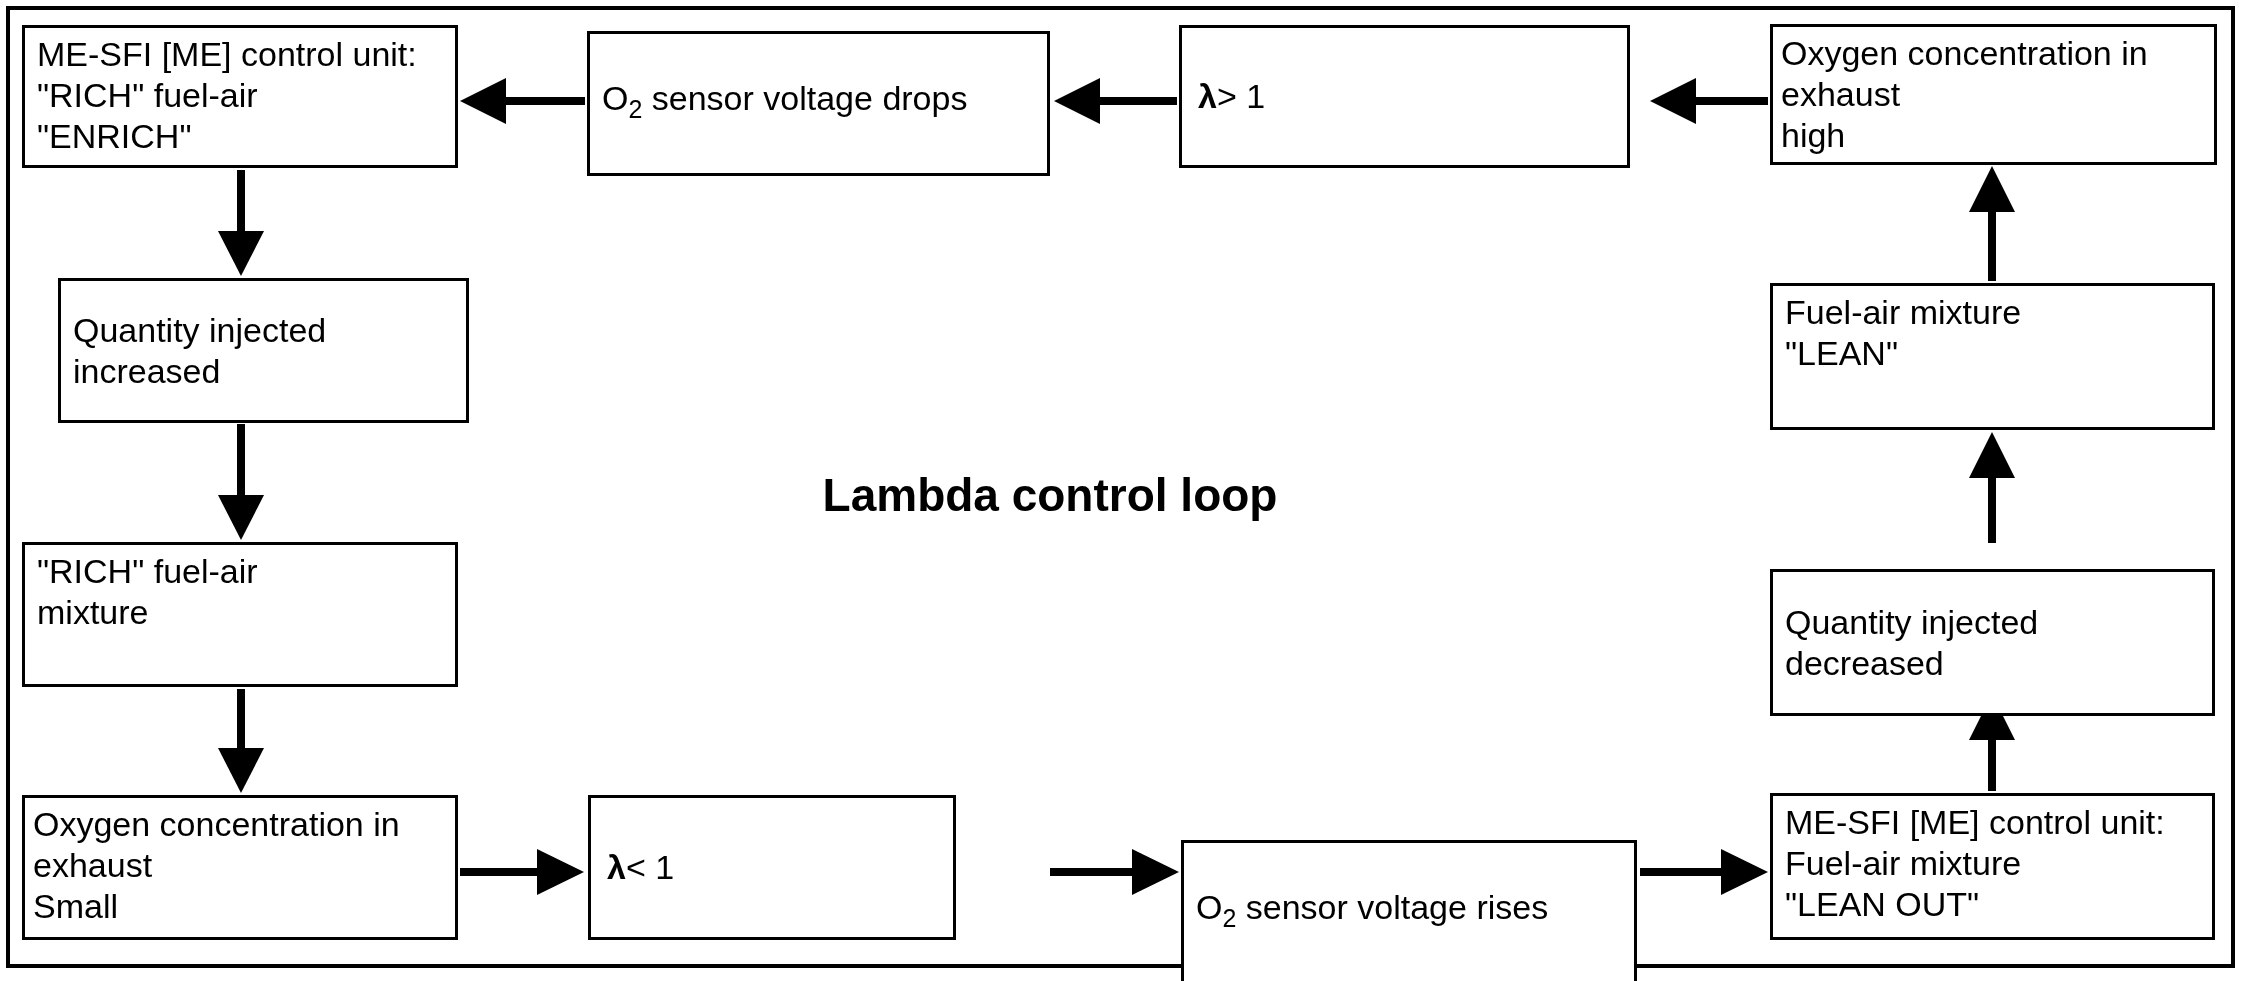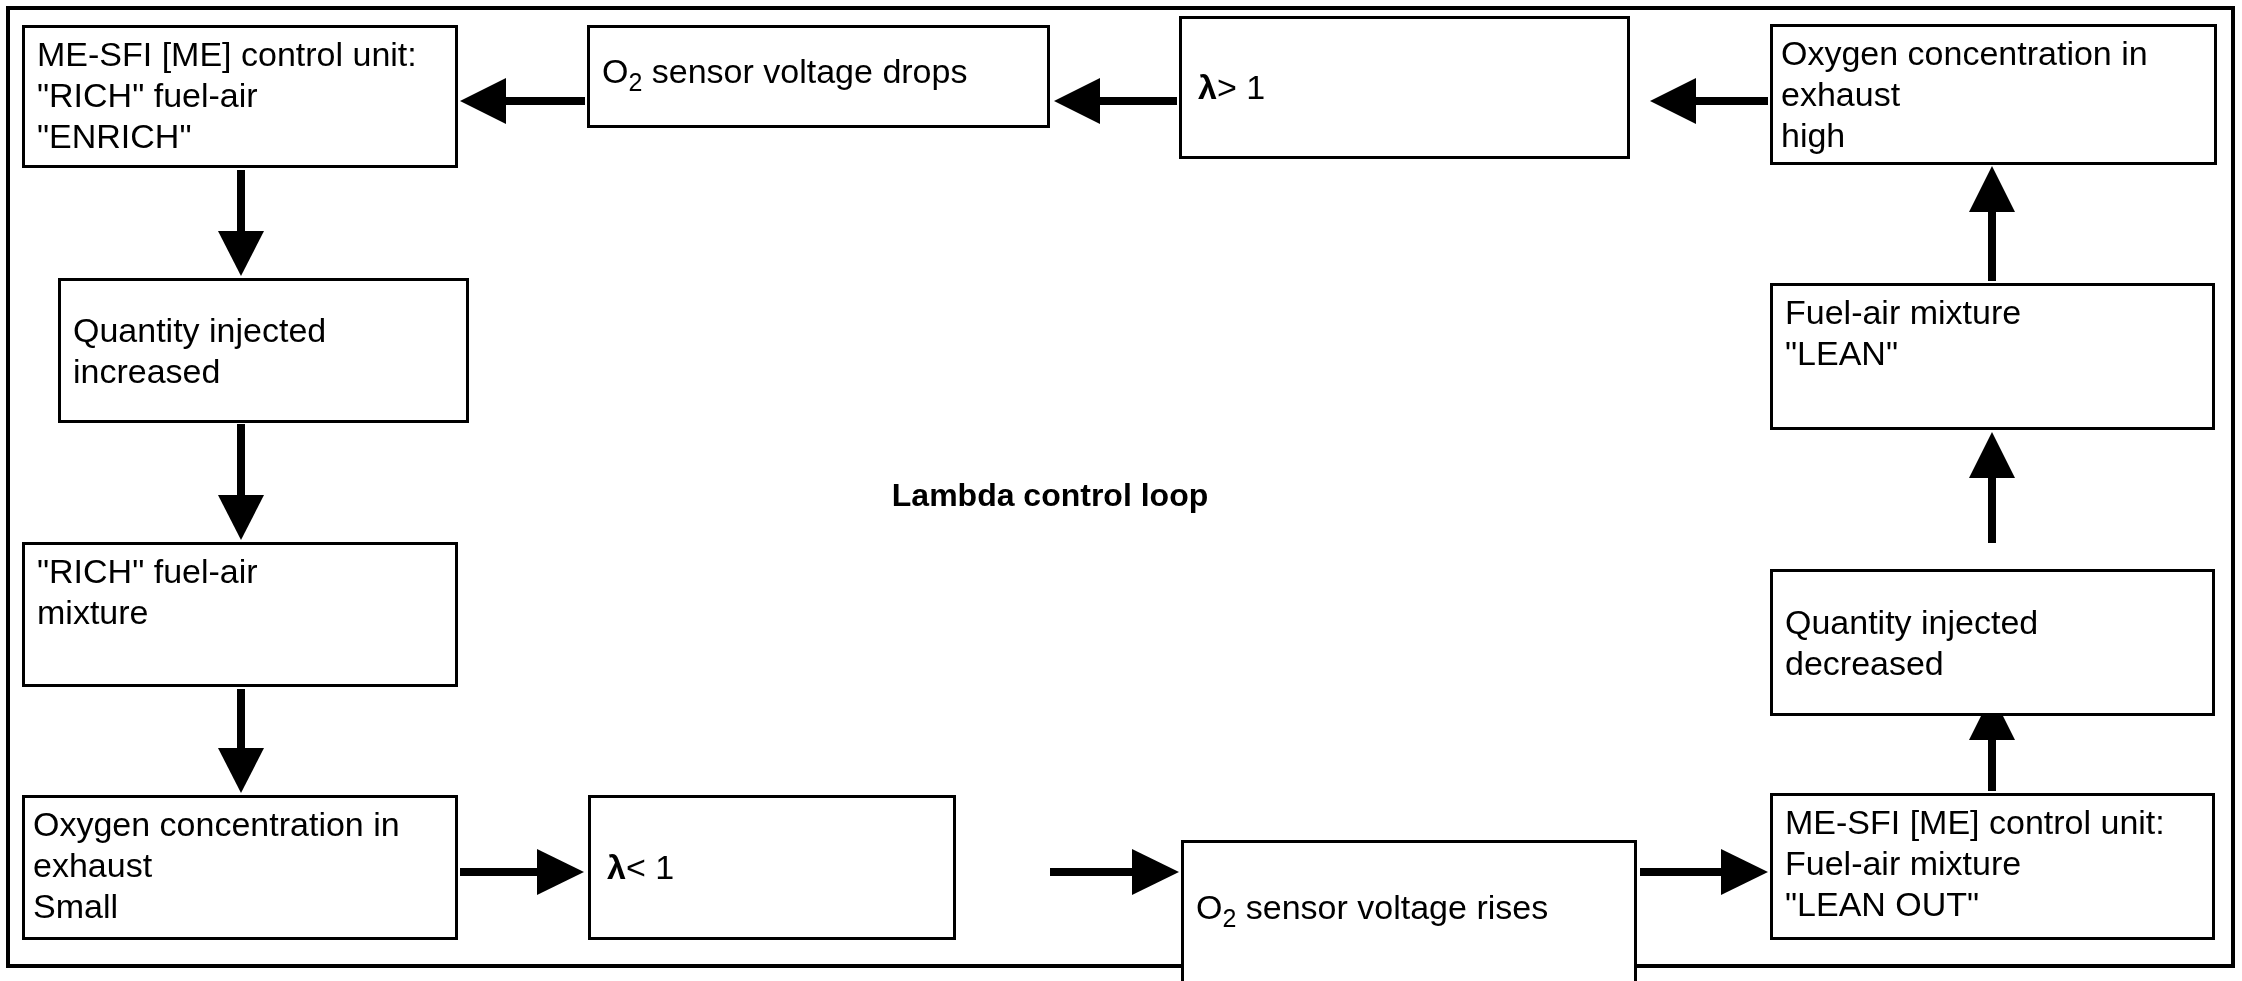--- a/index.html
+++ b/index.html
@@ -19,21 +19,21 @@
     background:#ffffff; font-size:34px; line-height:41px;
     padding:6px 12px; display:flex;
   }
   .node.vtop    { align-items:flex-start; }
   .node.vmiddle { align-items:center; }
   .multiline { white-space:pre-line; }
   .sub    { font-size:25px; vertical-align:-8px; }
   .lambda { font-weight:bold; }
   .title {
     position:absolute; left:700px; top:469px; width:700px;
-    text-align:center; font-size:32px; line-height:52px; font-weight:bold;
+    text-align:center; font-size:46px; line-height:52px; font-weight:bold;
   }
 </style>
 </head>
 <body>
 
 <div class="stage">
 
   <div class="frame"></div>
 
   <svg class="arrows" width="2242" height="981" viewBox="0 0 2242 981">
@@ -90,27 +90,27 @@
       <polygon points="1992,166 1969,212 2015,212" fill="#000"></polygon>
     </g>
   </svg>
 
   <div class="node vtop" style="left:22px;top:25px;width:436px;height:143px;">
     <span class="multiline">ME-SFI [ME] control unit:
 "RICH" fuel-air
 "ENRICH"</span>
   </div>
 
-  <div class="node vmiddle" style="left:587px;top:25px;width:463px;height:103px;">
+  <div class="node vmiddle" style="left:587px;top:31px;width:463px;height:145px;">
     <span>
       <span>O</span><span class="sub">2</span><span> sensor voltage drops</span>
     </span>
   </div>
 
-  <div class="node vmiddle" style="left:1179px;top:16px;width:451px;height:143px;padding-left:16px;">
+  <div class="node vmiddle" style="left:1179px;top:25px;width:451px;height:143px;padding-left:16px;">
     <span>
       <span class="lambda">λ</span><span>&gt; 1</span>
     </span>
   </div>
 
   <div class="node vtop" style="left:1770px;top:24px;width:447px;height:141px;padding:6px 8px;">
     <span class="multiline">Oxygen concentration in
 exhaust
 high</span>
   </div>

